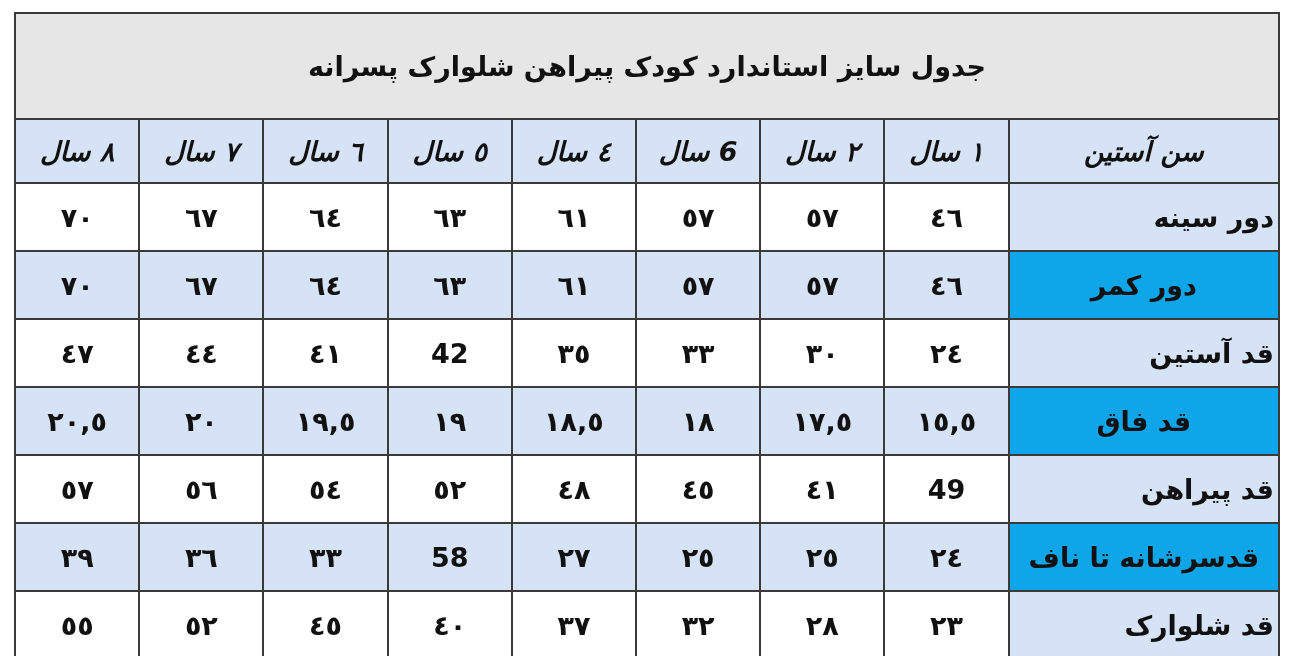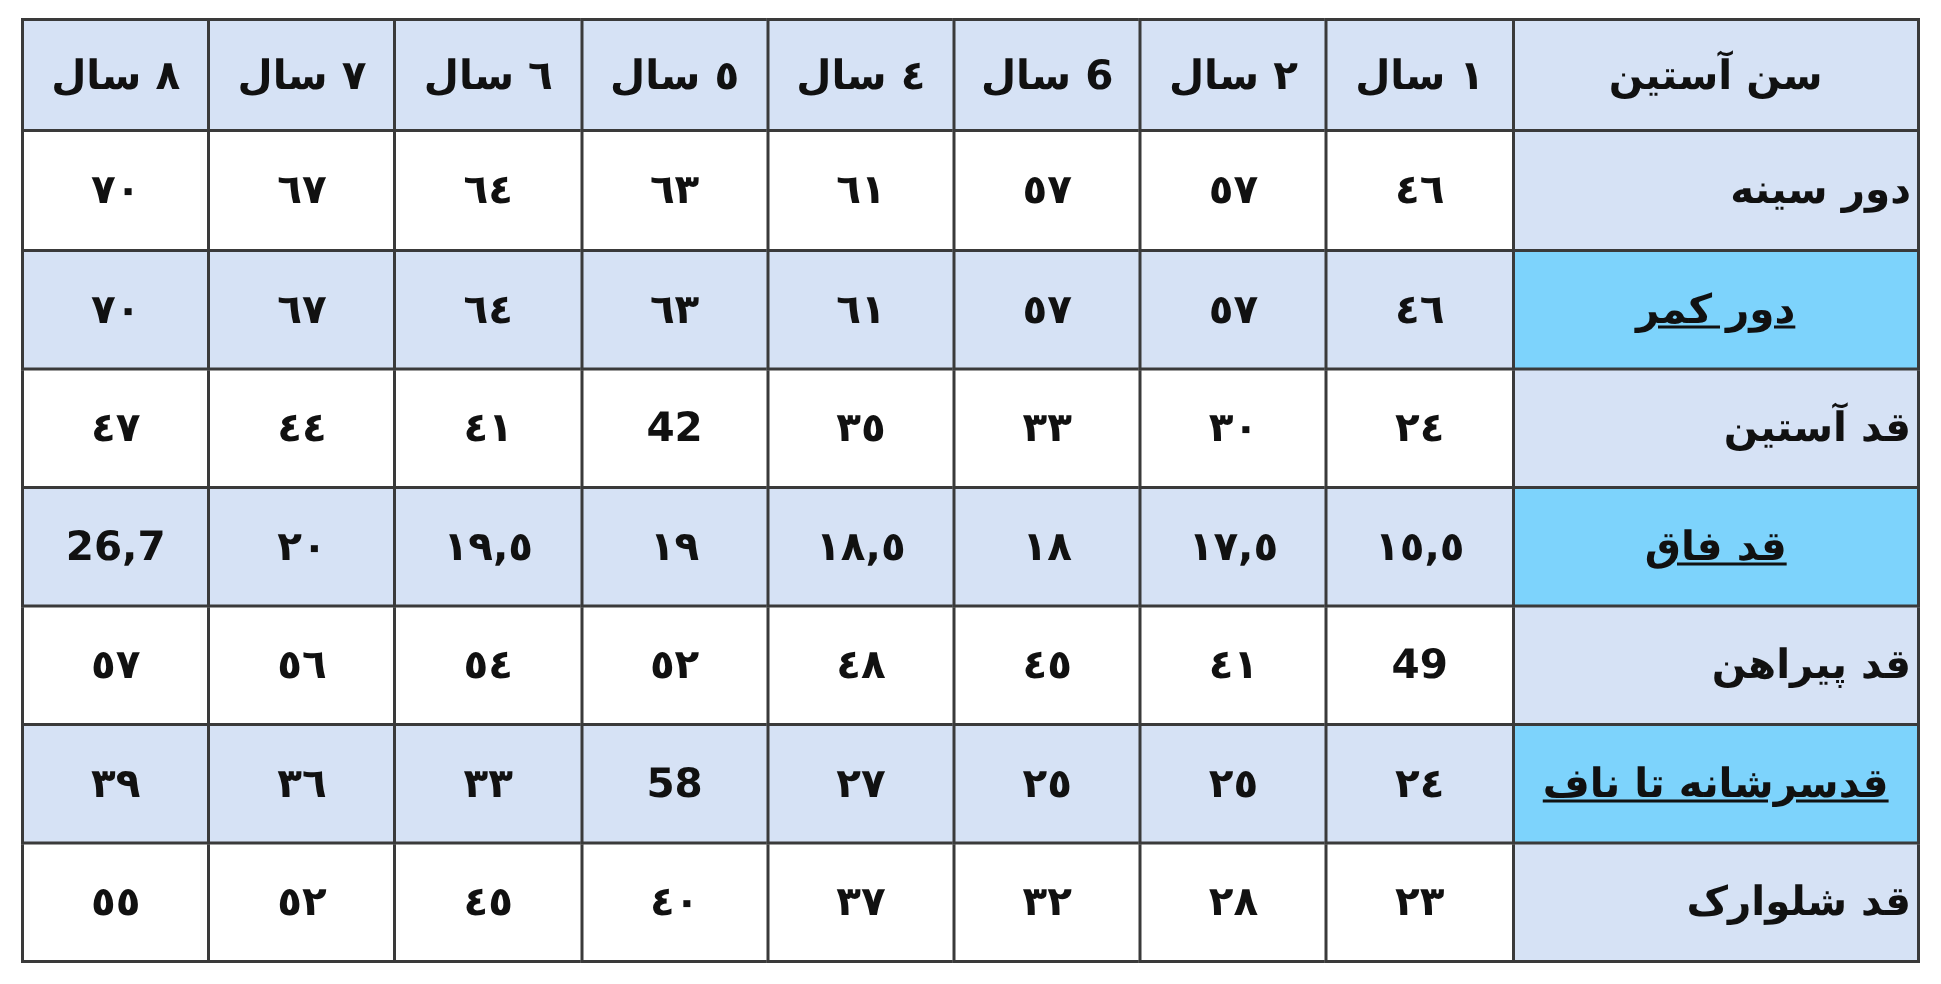--- a/index.html
+++ b/index.html
@@ -42,39 +42,39 @@
     background: #e6e6e6;
     font-size: 33px;
     font-weight: bold;
     height: 104px;
     letter-spacing: 0px;
   }
   .header-row td {
     background: #d6e2f5;
     height: 62px;
     font-size: 27px;
+    font-style: italic;
   }
   .row-label {
     background: #d6e2f5;
     font-size: 27px;
     font-weight: bold;
   }
   tr.shaded td {
     background: #d6e2f5;
   }
   tr.plain td {
     background: #ffffff;
   }
   tr.plain td.row-label {
     background: #d6e2f5;
     text-align: right;
   }
   tr.shaded td.row-label {
-    background: #7dd3fc;
-    text-decoration: underline;
+    background: #0ea5e9;
   }
   .col-label { width: 270px; }
   .col-val { width: 124px; }
   .data-row td { height: 66px; }
   .small-label { font-size: 25px; }
 </style>
 </head>
 <body>
 
 <div class="sheet">
@@ -84,20 +84,23 @@
       <col class="col-val">
         <col class="col-val">
         <col class="col-val">
         <col class="col-val">
       <col class="col-val">
         <col class="col-val">
         <col class="col-val">
         <col class="col-val">
     </colgroup>
     <tbody>
+      <tr>
+        <td class="title-cell" colspan="9">جدول سایز استاندارد کودک پیراهن شلوارک پسرانه</td>
+      </tr>
       <tr class="header-row">
         <td class="row-label">سن آستین</td>
         <td>١ سال</td>
         <td>٢ سال</td>
         <td>6 سال</td>
         <td>٤ سال</td>
         <td>٥ سال</td>
         <td>٦ سال</td>
         <td>٧ سال</td>
         <td>٨ سال</td>
@@ -141,21 +144,21 @@
 
       <tr class="data-row shaded">
         <td class="row-label">قد فاق</td>
         <td>١٥,٥</td>
         <td>١٧,٥</td>
         <td>١٨</td>
         <td>١٨,٥</td>
         <td>١٩</td>
         <td>١٩,٥</td>
         <td>٢٠</td>
-        <td>26,7</td>
+        <td>٢٠,٥</td>
       </tr>
 
       <tr class="data-row plain">
         <td class="row-label">قد پیراهن</td>
         <td>49</td>
         <td>٤١</td>
         <td>٤٥</td>
         <td>٤٨</td>
         <td>٥٢</td>
         <td>٥٤</td>

